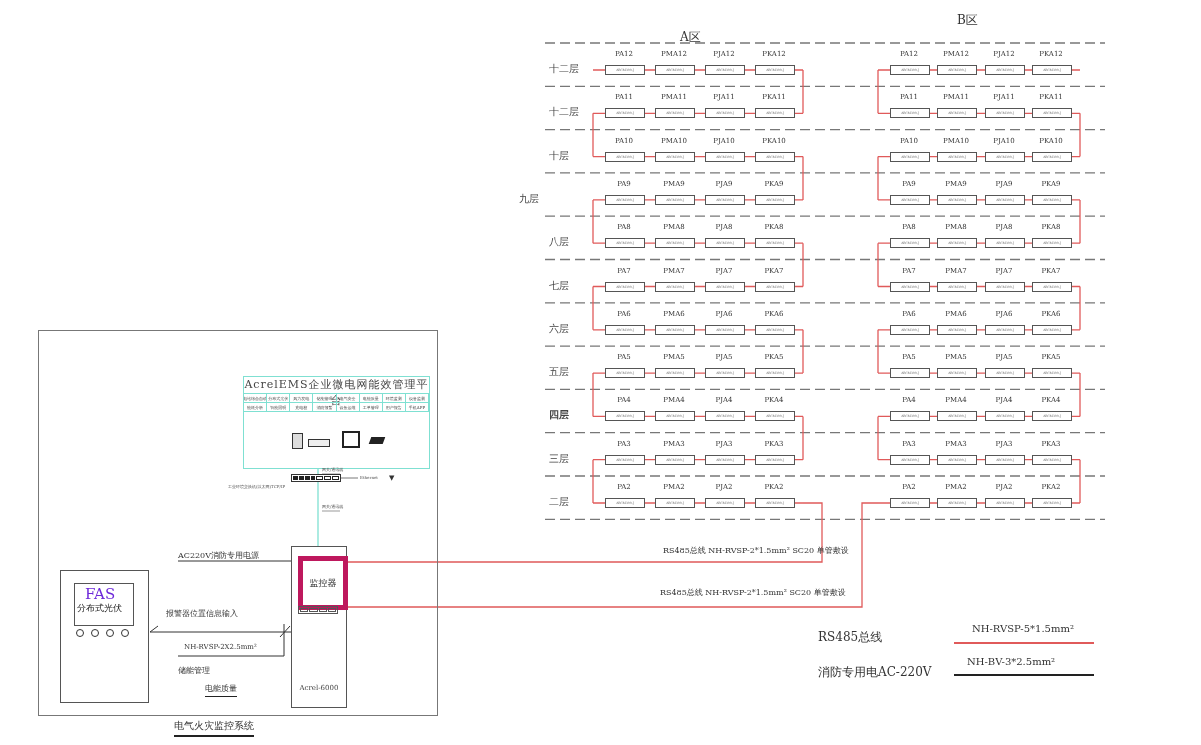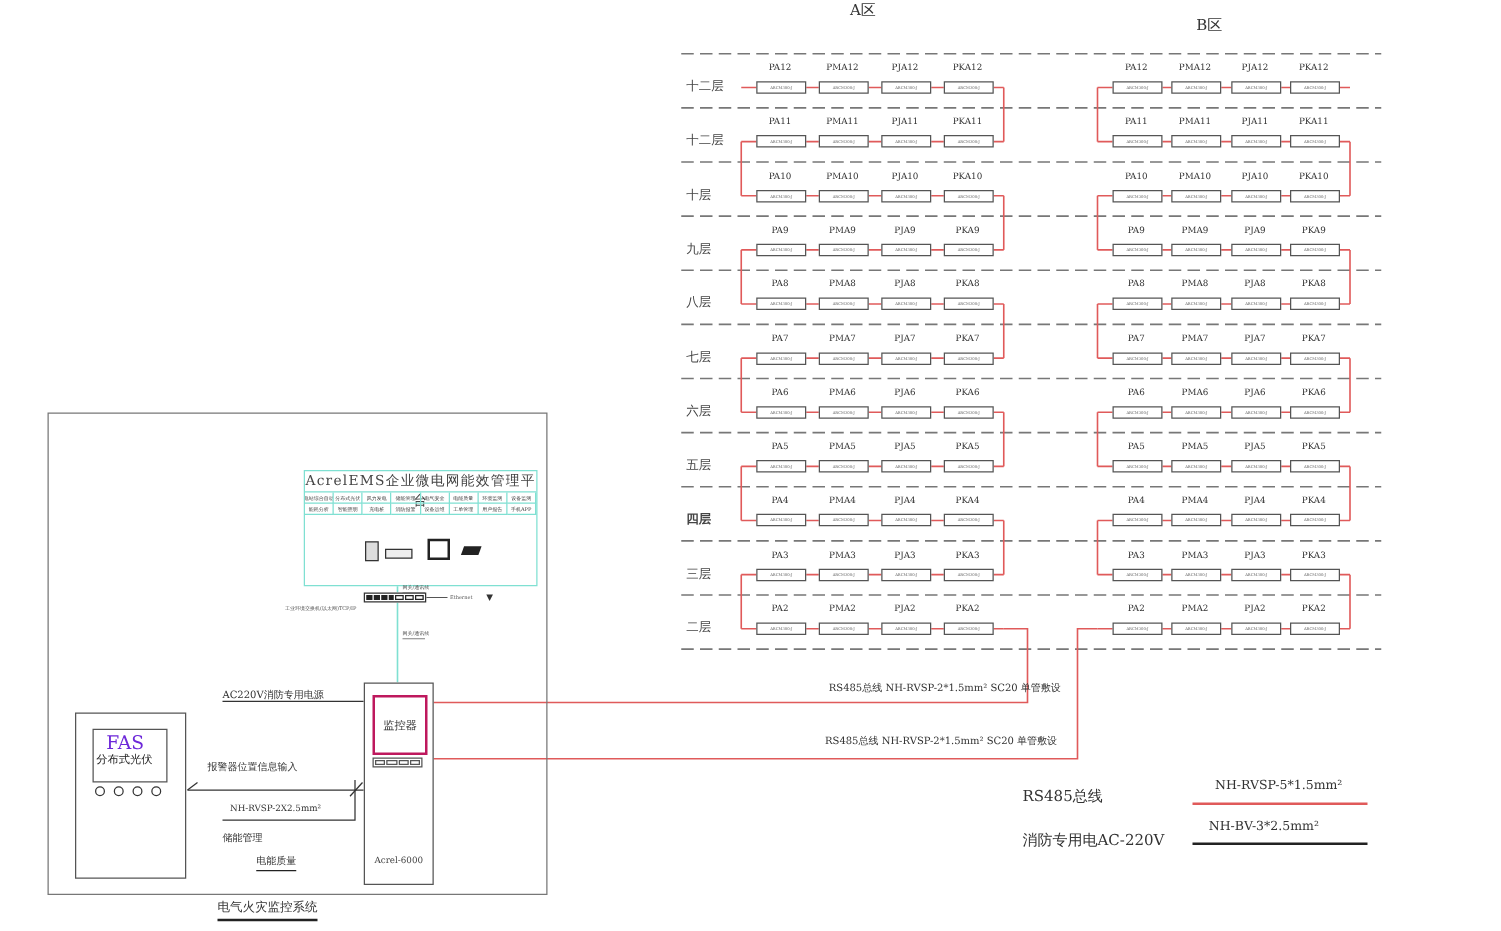--- a/index.html
+++ b/index.html
@@ -86,28 +86,28 @@
     <line x1="178" y1="561" x2="291" y2="561" stroke="#333" stroke-width="1"></line>
     <polyline points="150,632 291,632" fill="none" stroke="#333" stroke-width="1"></polyline>
     <polyline points="150,632 158,626" fill="none" stroke="#333" stroke-width="1"></polyline>
     <polyline points="178,656 284,656 284,624" fill="none" stroke="#333" stroke-width="1"></polyline>
     <line x1="280" y1="637" x2="290" y2="626" stroke="#333" stroke-width="1"></line>
     <line x1="291" y1="445" x2="307" y2="445" stroke="#333" stroke-width="0.8"></line>
     <line x1="327" y1="442" x2="341" y2="442" stroke="#333" stroke-width="0.8"></line>
     <line x1="355" y1="445" x2="369" y2="445" stroke="#333" stroke-width="0.8"></line>
   </svg>
 
-<div class="abs zone-title" style="left:680px; top:0;">A区</div>
+<div class="abs zone-title" style="left:680px; top:29px;">A区</div>
 <div class="abs zone-title" style="left:957px; top:12px;">B区</div>
 
 <div id="grid-layer">
     <div class="abs floor-label" style="left:549px; top:62px;">十二层</div>
     <div class="abs floor-label" style="left:549px; top:105.3px;">十二层</div>
     <div class="abs floor-label" style="left:549px; top:148.6px;">十层</div>
-    <div class="abs floor-label" style="left:549px; top:191.89999999999998px;">九层</div>
+    <div class="abs floor-label" style="left:519px; top:191.89999999999998px;">九层</div>
     <div class="abs floor-label" style="left:549px; top:235.2px;text-align:right;">八层</div>
     <div class="abs floor-label" style="left:549px; top:278.5px;">七层</div>
     <div class="abs floor-label" style="left:549px; top:321.79999999999995px;">六层</div>
     <div class="abs floor-label" style="left:549px; top:365.09999999999997px;">五层</div>
     <div class="abs floor-label" style="left:549px; top:408.4px;font-weight:bold;">四层</div>
     <div class="abs floor-label" style="left:549px; top:451.7px;">三层</div>
     <div class="abs floor-label" style="left:549px; top:495px;">二层</div>
     <div class="abs dev-label" style="left:599px; top:50px;">PA12</div>
     <div class="abs dev-box" style="left:605px; top:65px;">ARCM300-J</div>
     <div class="abs dev-label" style="left:649px; top:50px;">PMA12</div>
@@ -329,21 +329,21 @@
     <span style="flex:1; border:1px solid #222;"></span>
     <span style="flex:1; border:1px solid #222;"></span>
 </div>
 <div class="abs" style="left:228px; top:484px; font-size:4px; color:#555; white-space:nowrap;">工业环境交换机(以太网)TCP/IP</div>
 <div class="abs" style="left:360px; top:475px; font-size:4px; color:#555;">Ethernet</div>
 <div class="abs" style="left:389px; top:474px; font-size:7px; color:#333;">▼</div>
 <div class="abs" style="left:322px; top:467px; font-size:4px; color:#555;">网关/通讯线</div>
 <div class="abs" style="left:322px; top:504px; font-size:4px; color:#555;">网关/通讯线</div>
 
 <div class="abs" style="left:291px; top:546px; width:54px; height:160px; border:1px solid #555; background:#fff;">
-  <div class="abs" style="left:6px; top:9px; width:40px; height:44px; border:2px solid #be185d; display:flex; align-items:center; justify-content:center;">
+  <div class="abs" style="left:6px; top:9px; width:40px; height:44px; border:5px solid #be185d; display:flex; align-items:center; justify-content:center;">
     <span style="font-size:9px; color:#333;">监控器</span>
   </div>
   <div class="abs" style="left:6px; top:59px; width:40px; height:8px; border:1px solid #555; display:flex; gap:1px; padding:1px; box-sizing:border-box;">
     <span style="flex:1; border:1px solid #555;"></span>
     <span style="flex:1; border:1px solid #555;"></span>
     <span style="flex:1; border:1px solid #555;"></span>
     <span style="flex:1; border:1px solid #555;"></span>
   </div>
   <div class="abs" style="left:0; width:54px; top:137px; text-align:center; font-size:7px; color:#444;">Acrel-6000</div>
 </div>

